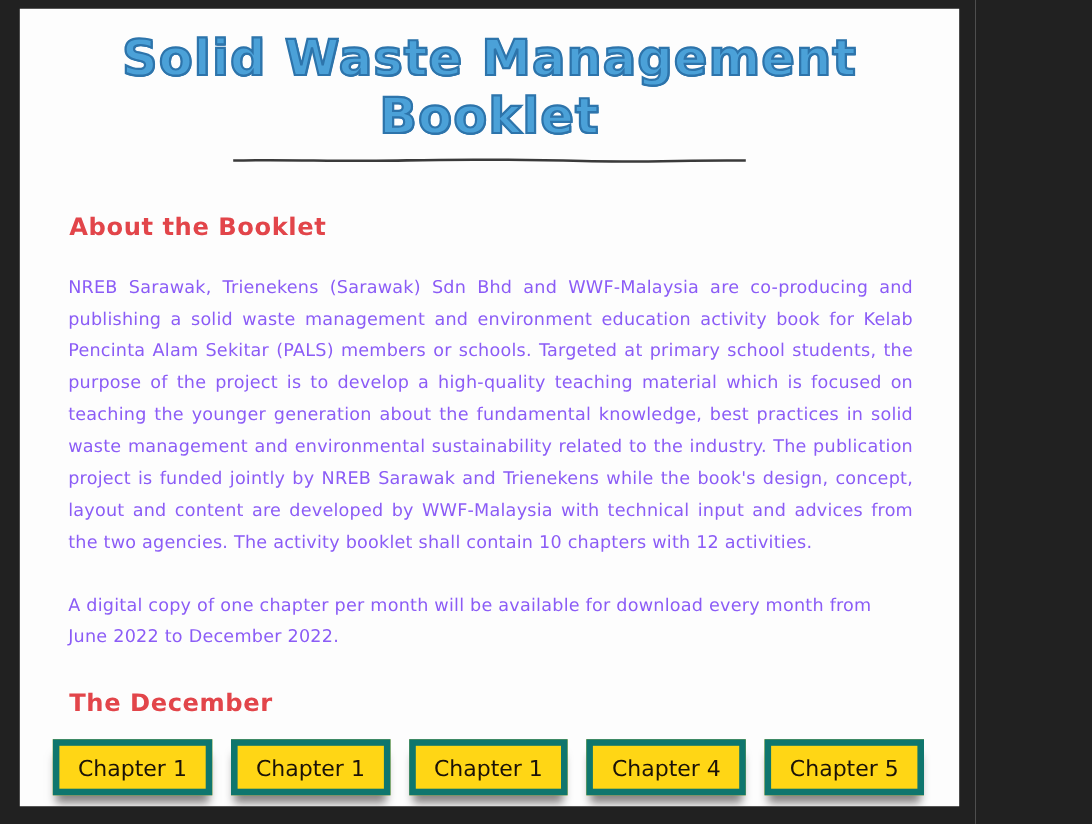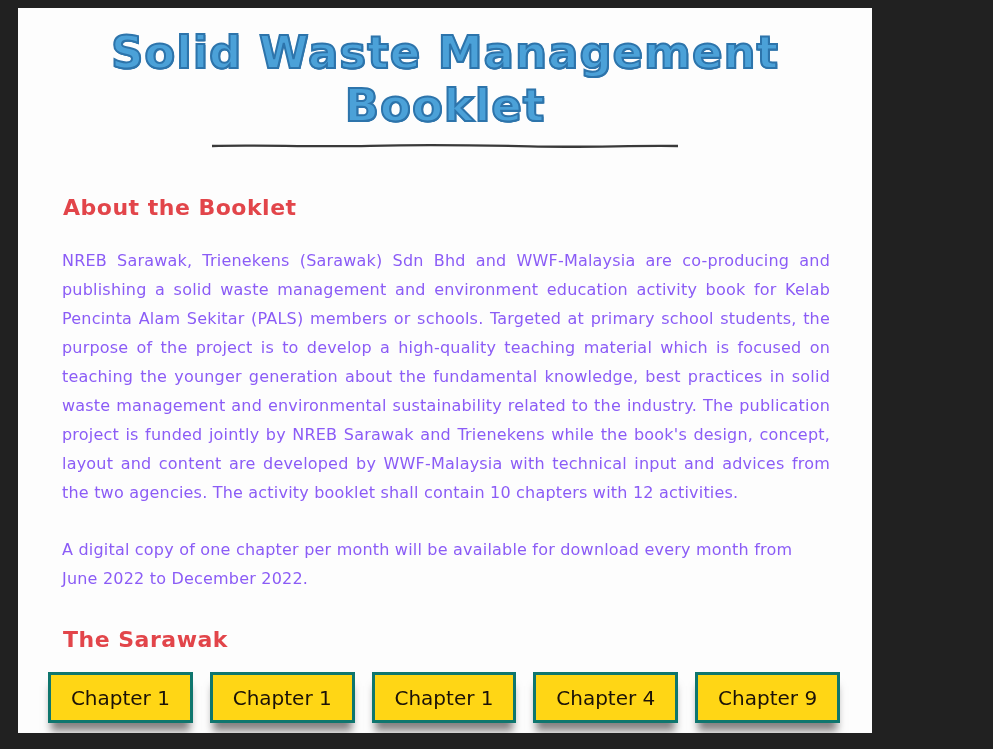--- a/index.html
+++ b/index.html
@@ -59,21 +59,21 @@
   .chapter-grid {
     display: grid;
     grid-template-columns: repeat(5, 1fr);
     column-gap: 17px;
     row-gap: 26px;
     margin: 20px 32px 0 30px;
   }
   .chapter-button {
     height: 51px;
     background: #FFD615;
-    border: 3px solid #0f766e;
+    border: 6px solid #0f766e;
     color: #1B1208;
     font-size: 20px;
     font-weight: 500;
     display: flex;
     align-items: center;
     justify-content: center;
     cursor: pointer;
     box-shadow: 0 11px 8px -3px rgba(35, 30, 30, 0.55);
     font-family: "DejaVu Sans", sans-serif;
   }
@@ -92,28 +92,28 @@
       <path d="M2 4 C 50 2.6, 100 5.2, 160 3.8 S 260 3.0, 320 4.4 S 420 3.2, 468 4" stroke="#3a3a3a" stroke-width="2.3" fill="none"></path>
     </svg>
   </div>
 
   <h2 class="section-heading">About the Booklet</h2>
 
   <p class="about-paragraph">NREB Sarawak, Trienekens (Sarawak) Sdn Bhd and WWF-Malaysia are co-producing and publishing a solid waste management and environment education activity book for Kelab Pencinta Alam Sekitar (PALS) members or schools. Targeted at primary school students, the purpose of the project is to develop a high-quality teaching material which is focused on teaching the younger generation about the fundamental knowledge, best practices in solid waste management and environmental sustainability related to the industry. The publication project is funded jointly by NREB Sarawak and Trienekens while the book's design, concept, layout and content are developed by WWF-Malaysia with technical input and advices from the two agencies. The activity booklet shall contain 10 chapters with 12 activities.</p>
 
   <p class="about-paragraph second">A digital copy of one chapter per month will be available for download every month from June 2022 to December 2022.</p>
 
-  <h2 class="section-heading">The Sarawak</h2>
+  <h2 class="section-heading">The December</h2>
 
   <div class="chapter-grid">
     <div class="chapter-button">Chapter 1</div>
     <div class="chapter-button">Chapter 1</div>
     <div class="chapter-button">Chapter 1</div>
     <div class="chapter-button">Chapter 4</div>
-    <div class="chapter-button">Chapter 9</div>
+    <div class="chapter-button">Chapter 5</div>
     <div class="chapter-button">Chapter 6</div>
     <div class="chapter-button">Chapter 7</div>
     <div class="chapter-button">Chapter 8</div>
     <div class="chapter-button">Chapter 9</div>
     <div class="chapter-button">Chapter 10</div>
   </div>
 
 </div>
 
 </body></html>

